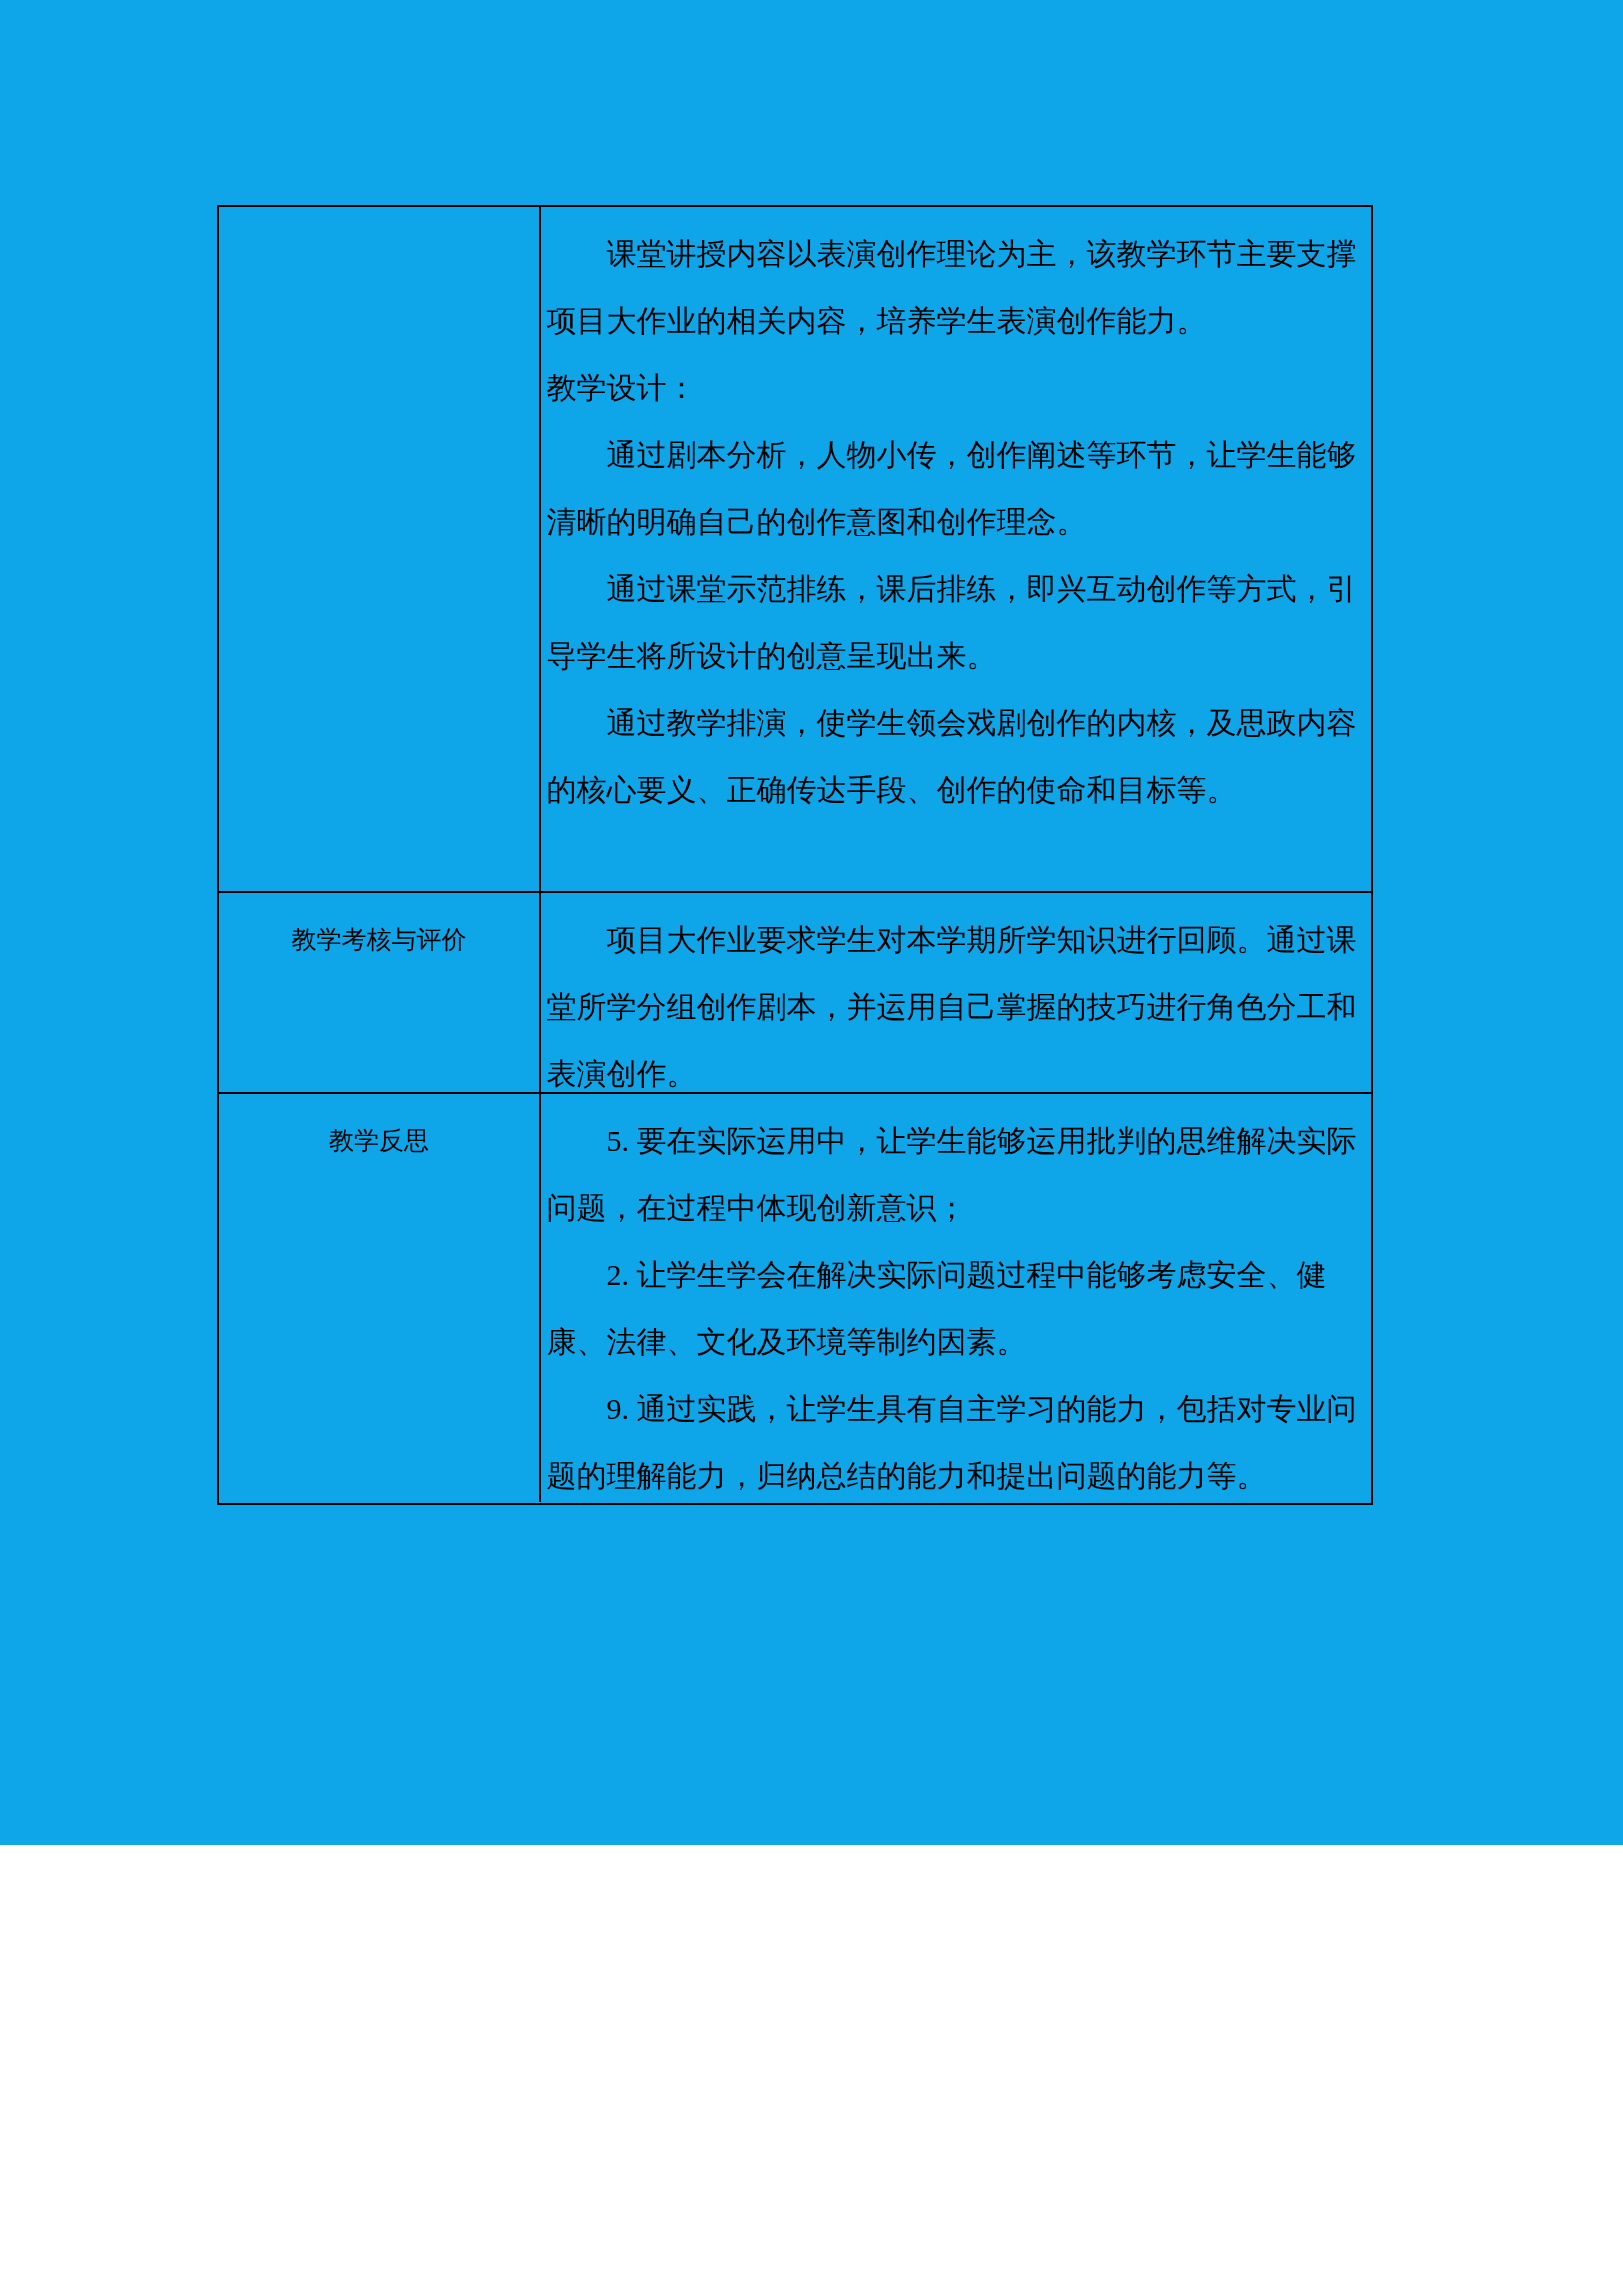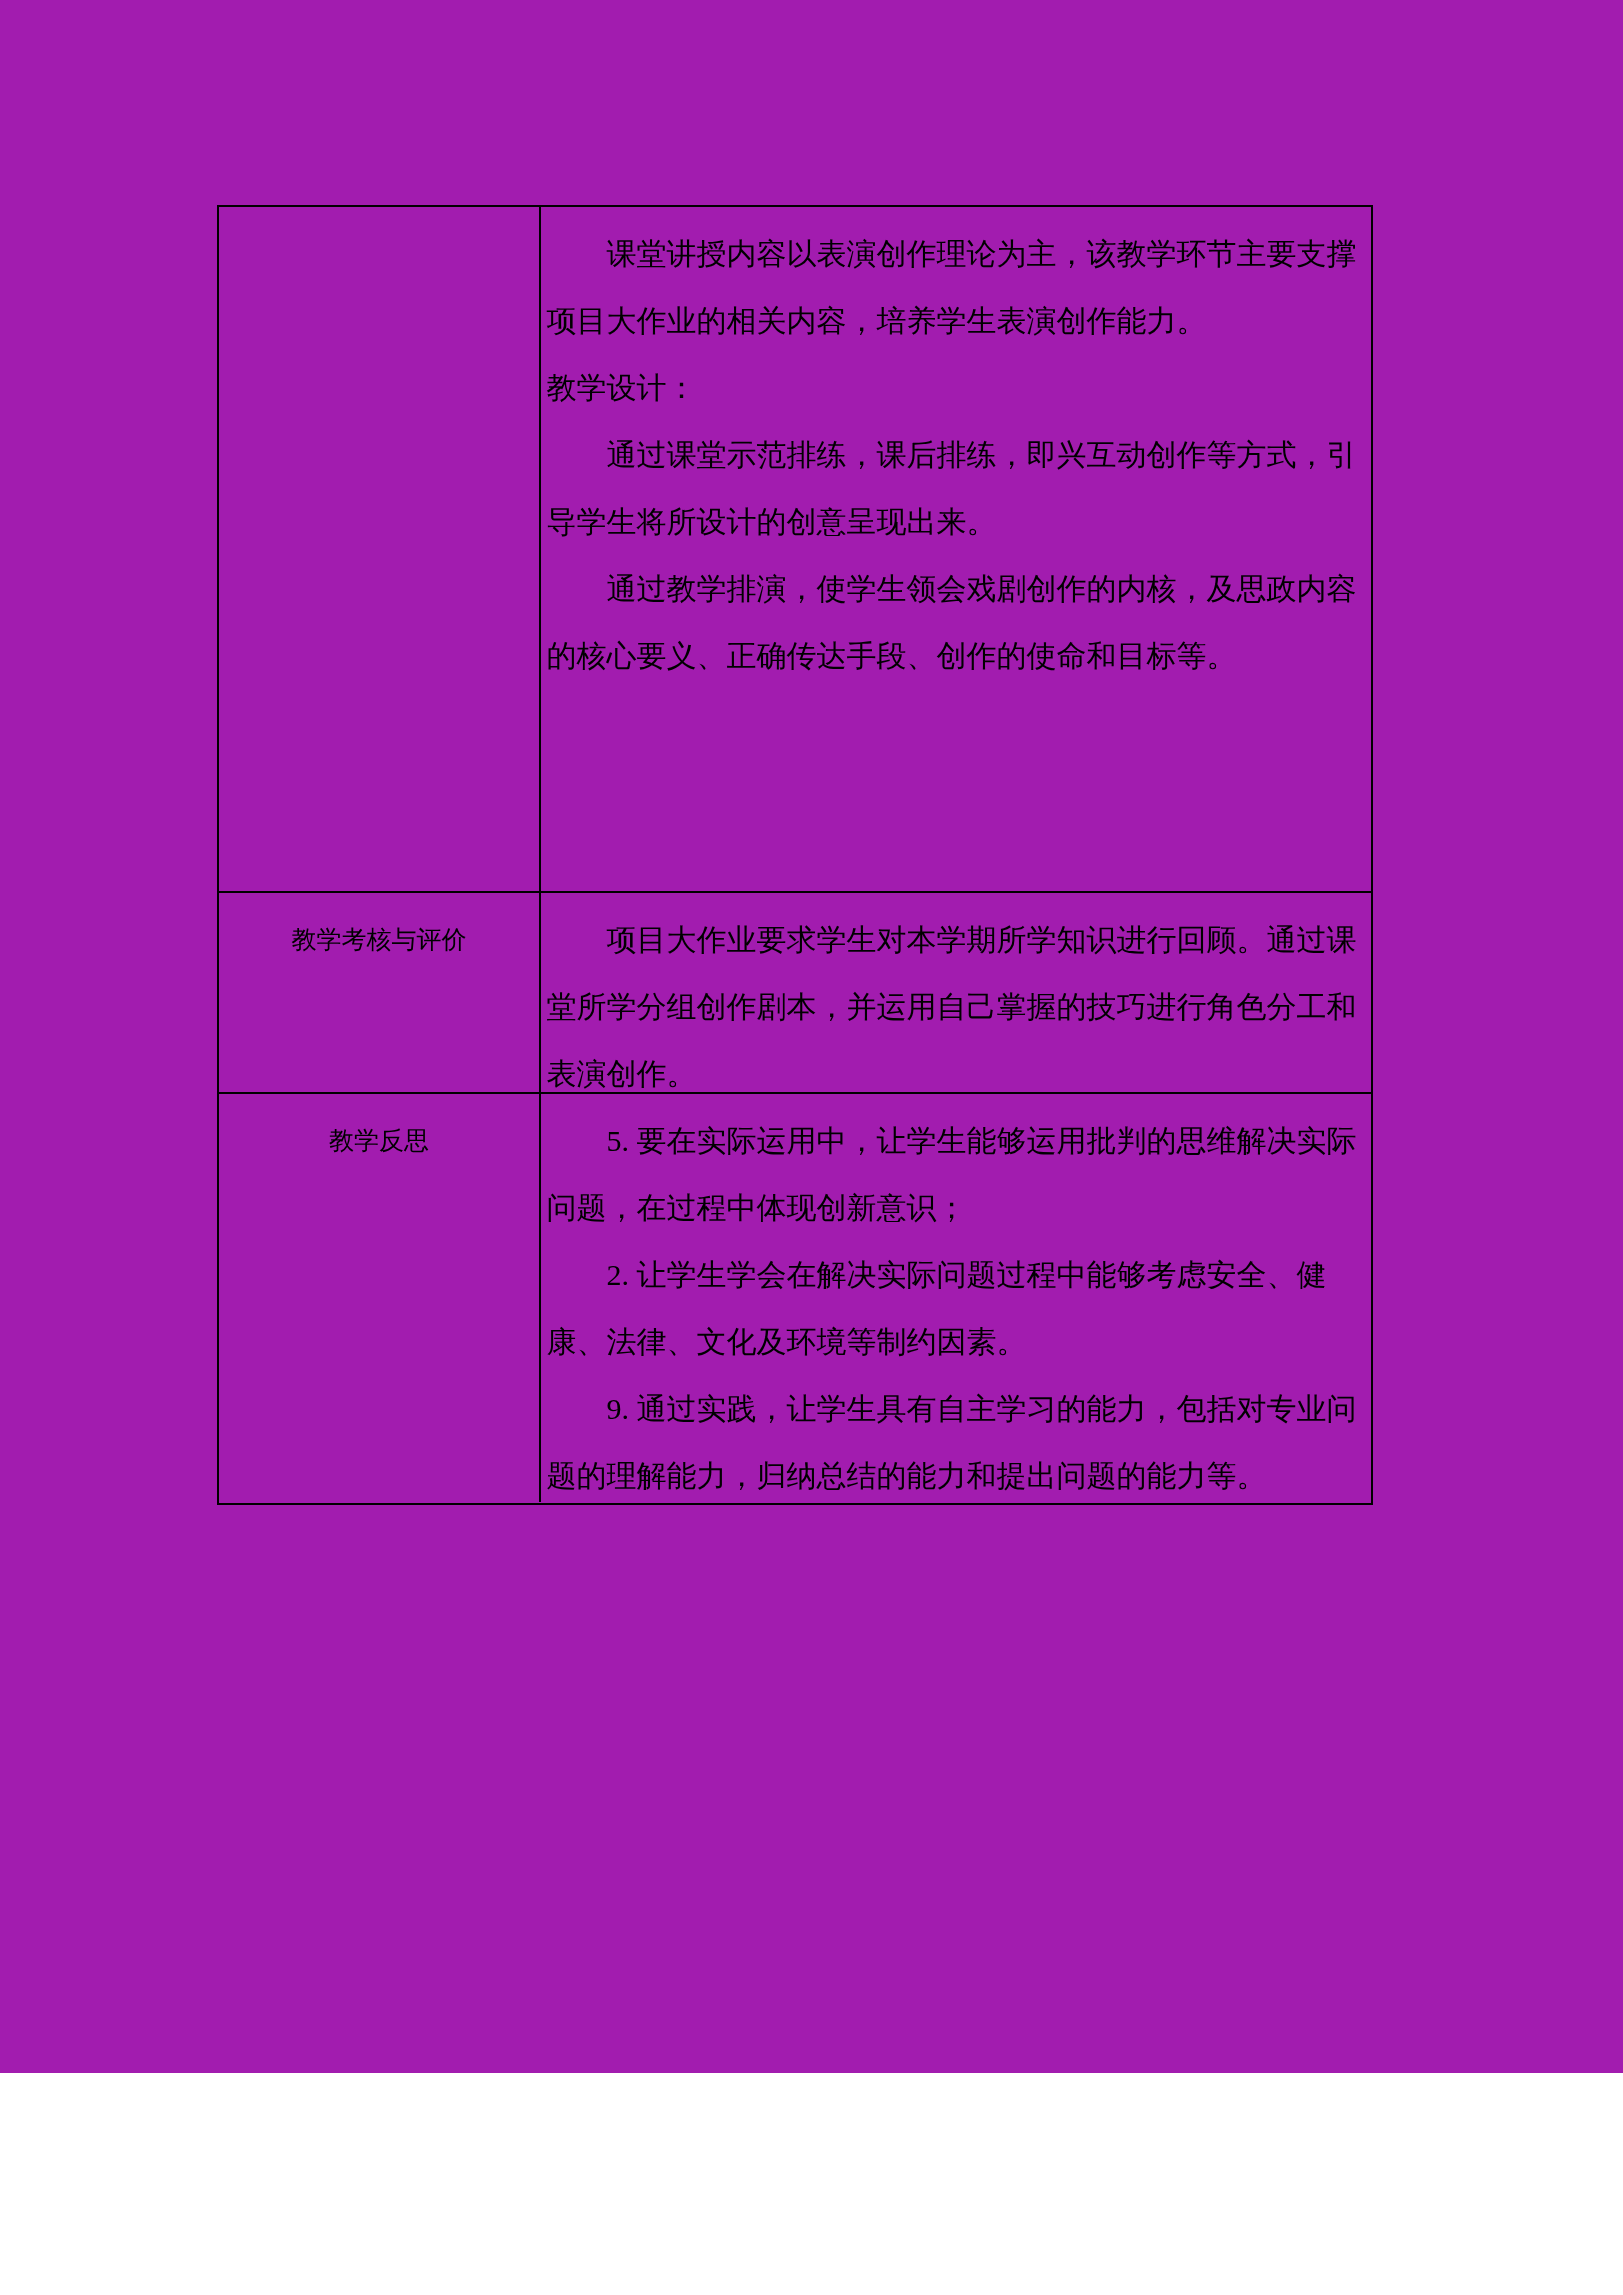--- a/index.html
+++ b/index.html
@@ -1,20 +1,20 @@
 <!DOCTYPE html>
 <html style="font-size:12.7px"><head>
 <meta charset="utf-8">
 <style>
   html, body { margin: 0; padding: 0; background: #ffffff; }
   .page {
     position: relative;
     width: 1624px;
-    height: 2073px;
-    background: #a21caf;
+    height: 1845px;
+    background: #0ea5e9;
     color: #000000;
     font-family: "Liberation Serif", "DejaVu Serif", serif;
     overflow: hidden;
   }
   .doc-table {
     position: absolute;
     left: 217px;
     top: 205px;
     width: 1156px;
     height: 1300px;
@@ -66,20 +66,22 @@
 
   <div class="doc-table">
 
     <div class="cell label">
       <span class="label-text"></span>
     </div>
     <div class="cell content">
       <p class="para indent">课堂讲授内容以表演创作理论为主，该教学环节主要支撑
 项目大作业的相关内容，培养学生表演创作能力。</p>
       <p class="para">教学设计：</p>
+      <p class="para indent">通过剧本分析，人物小传，创作阐述等环节，让学生能够
+清晰的明确自己的创作意图和创作理念。</p>
       <p class="para indent">通过课堂示范排练，课后排练，即兴互动创作等方式，引
 导学生将所设计的创意呈现出来。</p>
       <p class="para indent">通过教学排演，使学生领会戏剧创作的内核，及思政内容
 的核心要义、正确传达手段、创作的使命和目标等。</p>
     </div>
 
     <div class="cell label bt">
       <span class="label-text">教学考核与评价</span>
     </div>
     <div class="cell content bt">

